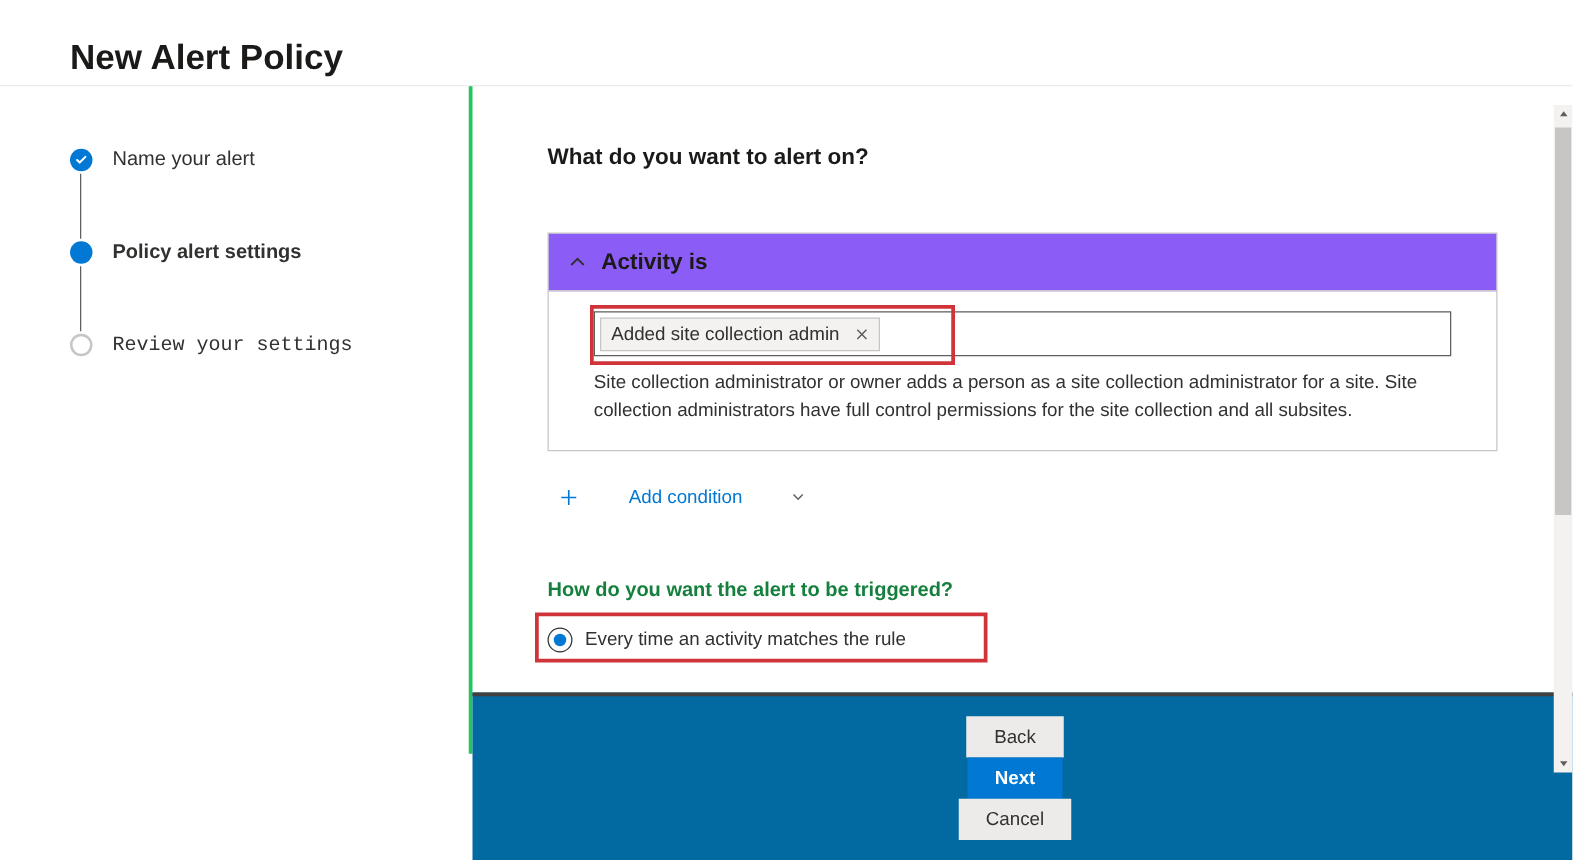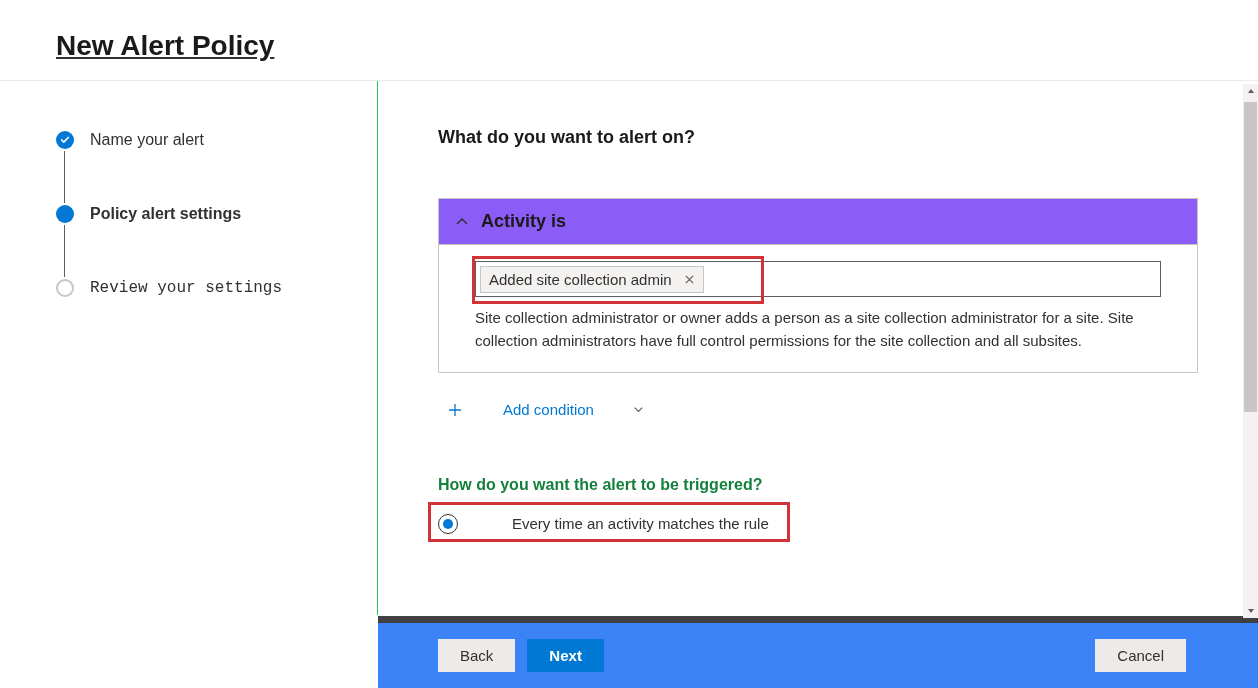--- a/index.html
+++ b/index.html
@@ -11,36 +11,35 @@
       font-family: 'Segoe UI', Tahoma, Geneva, Verdana, sans-serif;
       font-size: 14px;
       color: #323130;
       background: #ffffff;
       width: 1258px;
       height: 688px;
       overflow: hidden;
       position: relative;
     }
     .header {
-      padding: 30px 0 18px 56px;
+      padding: 30px 0 6px 56px;
       border-bottom: 1px solid #edebe9;
-      text-decoration: underline;
     }
     .header h1 {
       font-size: 28px;
       font-weight: 700;
       color: #1b1a19;
     }
     .body-wrap {
       display: flex;
       height: calc(100% - 84px - 70px);
     }
     .sidebar {
       width: 378px;
-      border-right: 1px solid #22c55e;
+      border-right: 3px solid #22c55e;
       padding: 50px 0 0 56px;
     }
     .step-list {
       list-style: none;
       position: relative;
     }
     .step-item {
       display: flex;
       align-items: center;
       margin-bottom: 56px;
@@ -216,21 +215,20 @@
     .radio-row-wrap {
       position: relative;
       display: inline-block;
     }
     .radio-row {
       display: flex;
       align-items: center;
       font-size: 15px;
       color: #323130;
       padding: 6px 16px 6px 0;
-      gap: 44px;
     }
     .radio-outer {
       width: 20px;
       height: 20px;
       border: 1px solid #323130;
       border-radius: 50%;
       display: flex;
       align-items: center;
       justify-content: center;
       margin-right: 10px;
@@ -248,25 +246,26 @@
       width: 362px;
       height: 40px;
       border: 3px solid #d13438;
       pointer-events: none;
     }
     .footer {
       position: absolute;
       bottom: 0;
       left: 378px;
       right: 0;
-      border-top: 7px solid #404040;
+      border-top: 3px solid #404040;
       padding: 16px 60px;
       display: flex;
       align-items: center;
-      background: #3b82f6;
+      background: #0369a1;
+      flex-direction: column;
     }
     .btn {
       padding: 8px 22px;
       font-size: 15px;
       border: none;
       cursor: pointer;
       margin-right: 12px;
       font-family: inherit;
     }
     .btn-default {

